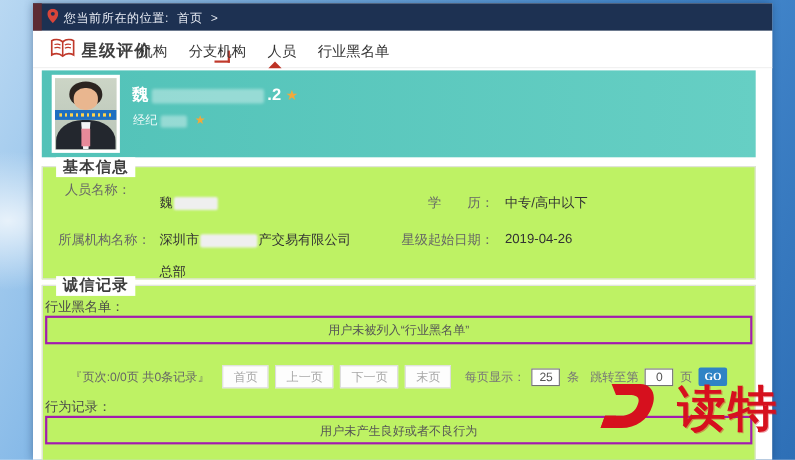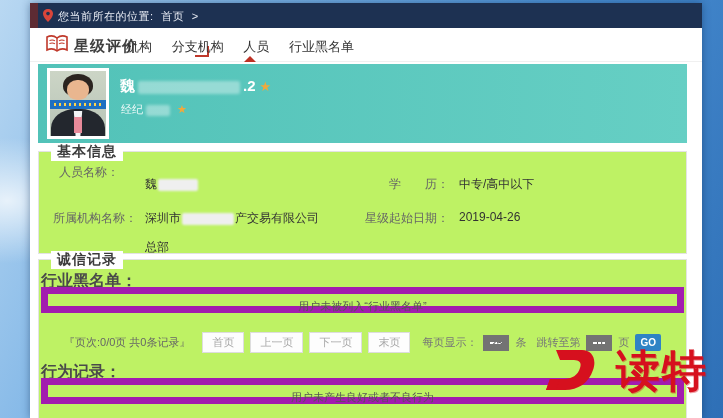--- a/index.html
+++ b/index.html
@@ -53,27 +53,27 @@
   .fs { position:absolute; left:8px; width:649px; border:1px solid #e3e3e3; background:#bef264; }
   .fs1 { top:148px; height:103px; }
   .fs2 { top:256px; height:166px; }
   .legend { position:absolute; top:-9px; left:12px; background:#fff; padding:0 6px; font-size:14px; font-weight:bold; color:#3d3d3d; letter-spacing:1px; }
   .lbl { position:absolute; font-size:12px; color:#666; width:96px; text-align:right; }
   .lbl.c2 { left:306px; width:104px; }
   .val { position:absolute; font-size:12px; color:#333; }
   .redact { display:inline-block; width:40px; height:12px; background:#efefef; border-radius:2px; filter:blur(1px); vertical-align:middle; margin:0 1px; }
   .redact.w { width:52px; }
   
-  .sub-lbl { position:absolute; left:2px; font-size:16px; font-weight:bold; color:#4a4a4a; }
-  .msg-box { position:absolute; left:2px; width:643px; height:26px; border:7px solid #a21caf;
+  .sub-lbl { position:absolute; left:2px; font-size:12px; font-weight:normal; color:#4a4a4a; }
+  .msg-box { position:absolute; left:2px; width:643px; height:26px; border:2px solid #a21caf;
     text-align:center; line-height:24px; font-size:11px; color:#555; }
   .pager { position:absolute; left:0; top:72px; width:100%; display:flex; justify-content:center; align-items:center; gap:6px; font-size:11px; color:#777; }
   .pg-btn { border:1px solid #ddd; background:#fdfdfd; color:#a8a8a8; font-size:11px; padding:2px 9px; cursor:pointer; }
-  .pg-input { width:26px; height:16px; border:7px solid #737373; font-size:11px; text-align:center; color:#555; }
-  .go-btn { background:#2f83c5; color:#fff; font-size:10px; font-weight:bold; border:none; padding:3px 5px; border-radius:2px; cursor:pointer; }
+  .pg-input { width:26px; height:16px; border:1px solid #737373; font-size:11px; text-align:center; color:#555; }
+  .go-btn { background:#2f83c5; color:#fff; font-size:10px; font-weight:bold; border:none; padding:3px 5px; border-radius:2px; cursor:pointer;font-family:Liberation Serif, serif; }
   
   .watermark { position:absolute; left:540px; top:342px; display:flex; align-items:center; z-index:9; pointer-events:none; }
   .wm-text { font-size:44px; font-weight:bold; color:#d6101e; letter-spacing:2px; margin-left:20px;
     font-family:"DejaVu Sans","Liberation Sans",sans-serif; text-shadow:1px 1px 0 rgba(214,16,30,.4); }
 </style>
 </head>
 <body>
 
 <div class="page">
 

